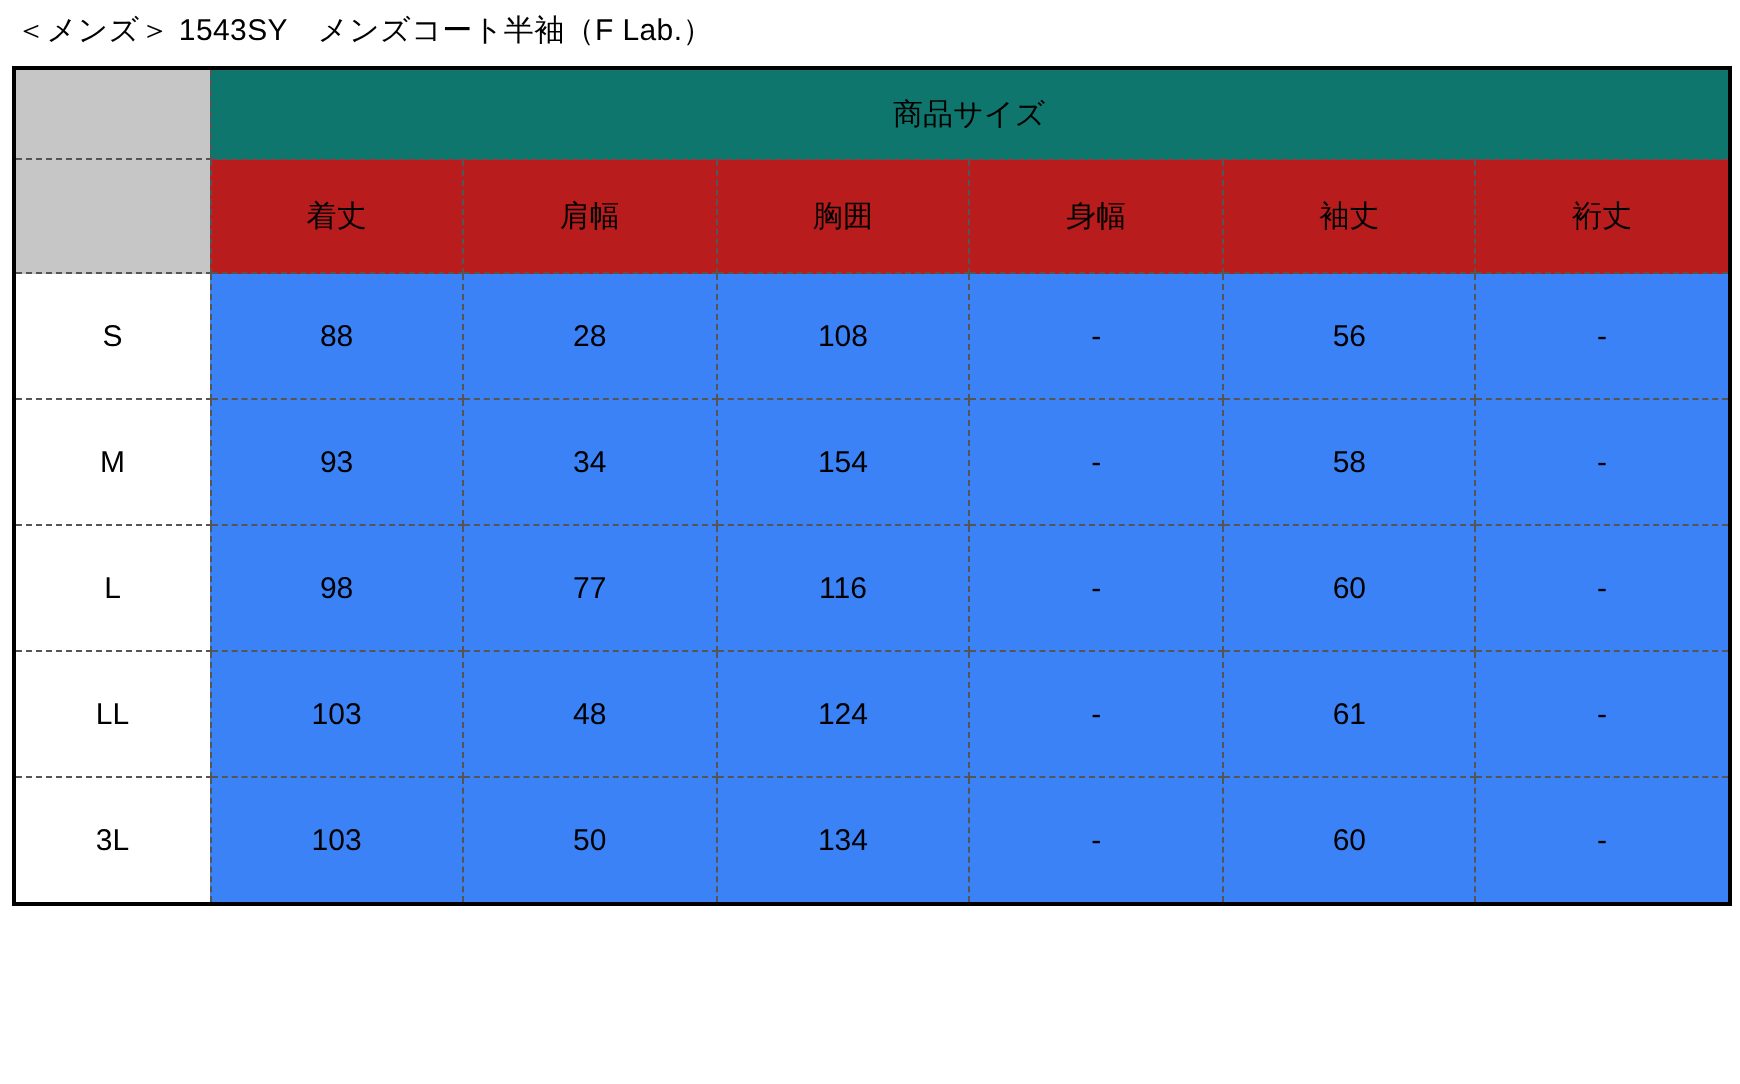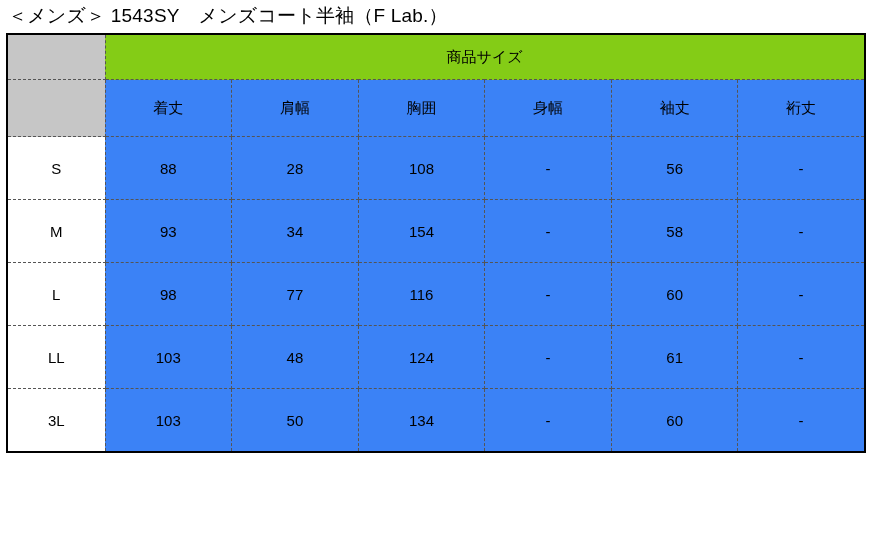--- a/index.html
+++ b/index.html
@@ -17,21 +17,21 @@
   .page {
     position: relative;
     width: 870px;
     height: 542px;
     box-sizing: border-box;
   }
   .title {
     position: absolute;
     left: 8px;
     top: 6px;
-    font-size: 19px;
+    font-size: 15px;
     line-height: 20px;
     white-space: nowrap;
     letter-spacing: 0.2px;
     text-align: right;
   }
   .table-wrap {
     position: absolute;
     left: 6px;
     top: 33px;
     width: 858px;
@@ -54,31 +54,31 @@
   table.size-table tr:first-child td {
     border-top: 2px solid #000000;
   }
   table.size-table tr td:first-child {
     border-left: 2px solid #000000;
   }
   table.size-table tr td:last-child {
     border-right: 2px solid #000000;
   }
   .hdr-group {
-    background: #84cc16;
+    background: #0f766e;
     height: 44px;
     font-size: 15px;
     border-bottom: 1px solid #000000;
   }
   .hdr-corner {
     background: #c6c6c6;
     border-bottom: 1px dashed #555555;
   }
   .hdr-col {
-    background: #3b82f6;
+    background: #b91c1c;
     height: 56px;
     font-size: 15px;
     border-top: 1px solid #000000;
     border-bottom: 2px solid #000000;
   }
   .hdr-corner-2 {
     background: #c6c6c6;
     border-bottom: 2px solid #000000;
   }
   .row-label {

